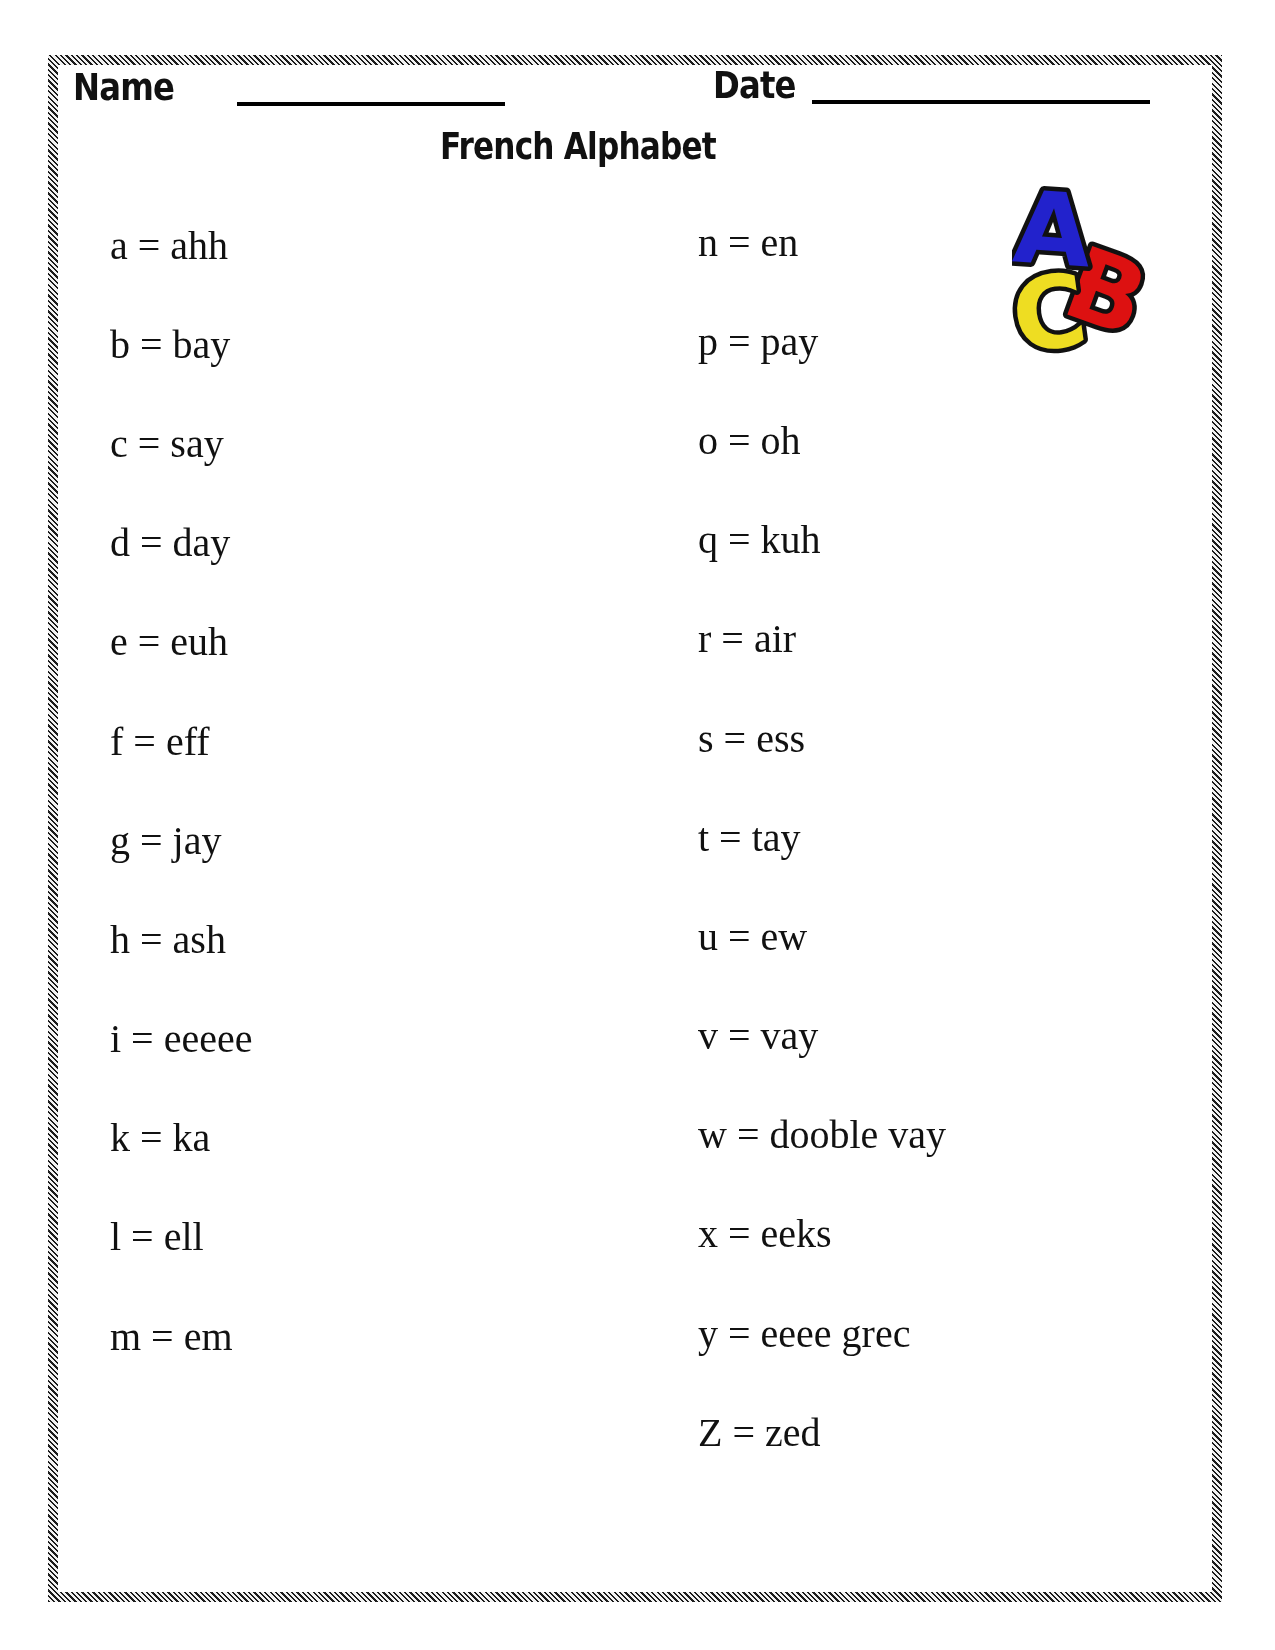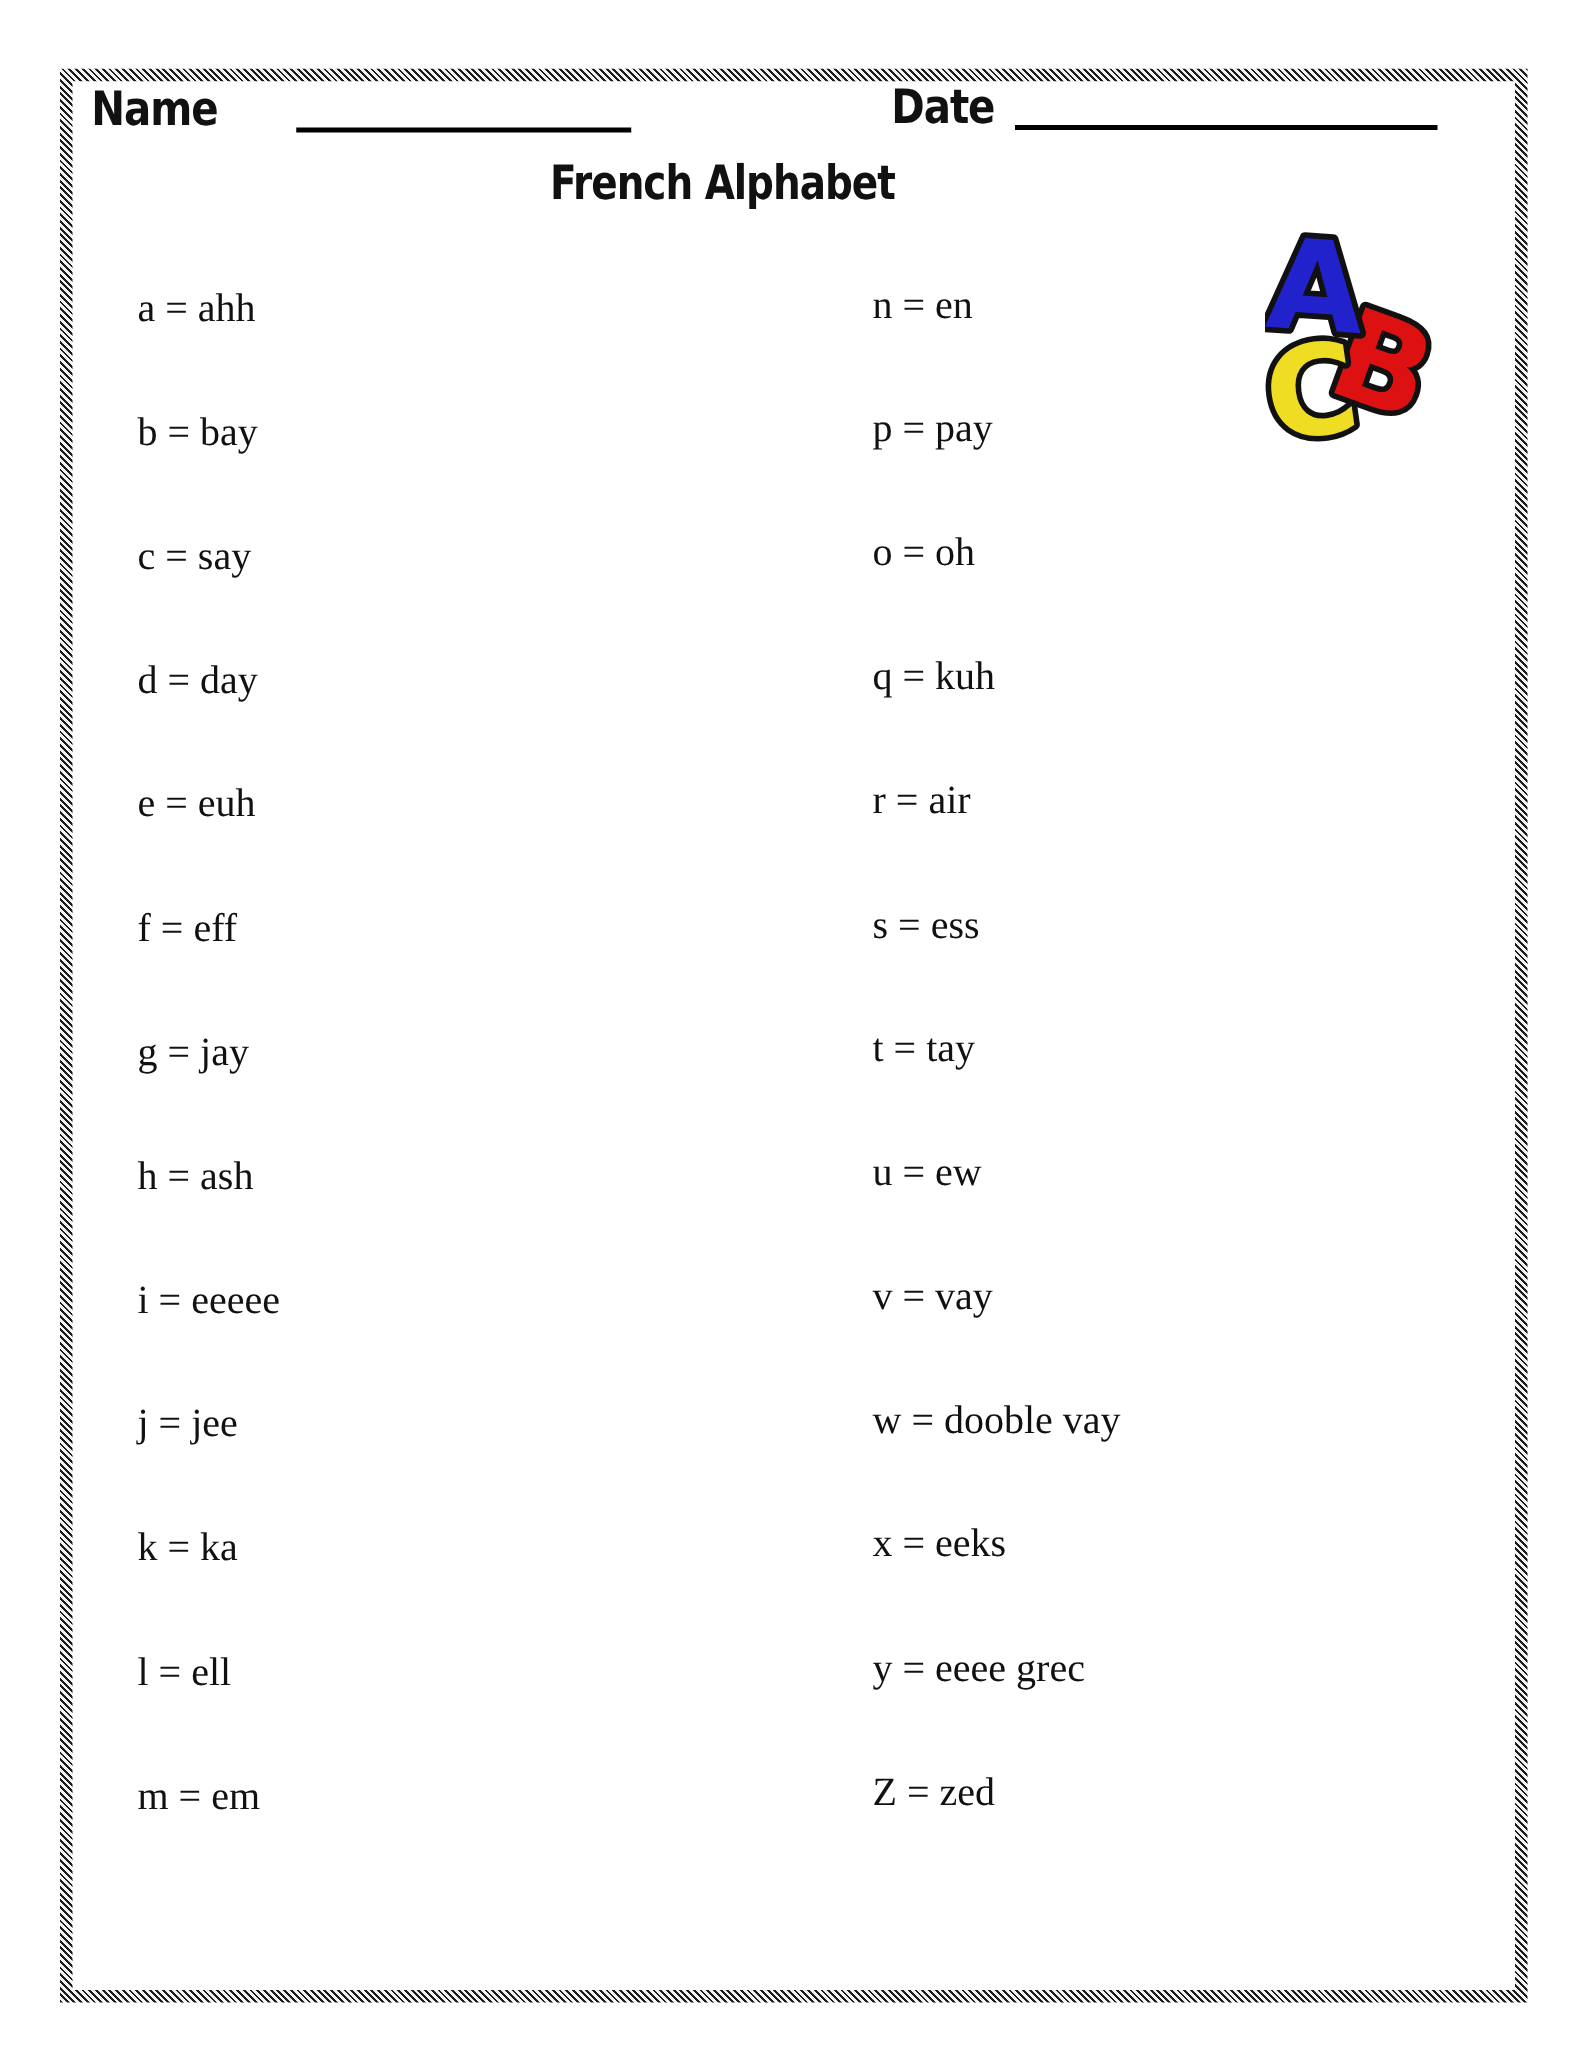--- a/index.html
+++ b/index.html
@@ -79,21 +79,21 @@
     position: absolute;
     display: flex;
     flex-direction: column;
   }
   #col-left  { left: 110px; top: 196px; }
   #col-right { left: 698px; top: 193px; }
   .row {
     height: 99.2px;
     display: flex;
     align-items: center;
-    font-size: 32px;
+    font-size: 40px;
     line-height: 1;
     white-space: nowrap;
     text-align: center;
   }
 
   .clipart {
     position: absolute;
     left: 1012px;
     top: 170px;
     width: 150px;
@@ -141,21 +141,20 @@
 <div class="alpha-col" id="col-left">
   <div class="row">a = ahh</div>
   <div class="row">b = bay</div>
   <div class="row">c = say</div>
   <div class="row">d = day</div>
   <div class="row">e = euh</div>
   <div class="row">f = eff</div>
   <div class="row">g = jay</div>
   <div class="row">h = ash</div>
   <div class="row">i = eeeee</div>
-  <div class="row">j = jee</div>
   <div class="row">k = ka</div>
   <div class="row">l = ell</div>
   <div class="row">m = em</div>
 </div>
 
 <div class="alpha-col" id="col-right">
   <div class="row">n = en</div>
   <div class="row">p = pay</div>
   <div class="row">o = oh</div>
   <div class="row">q = kuh</div>

